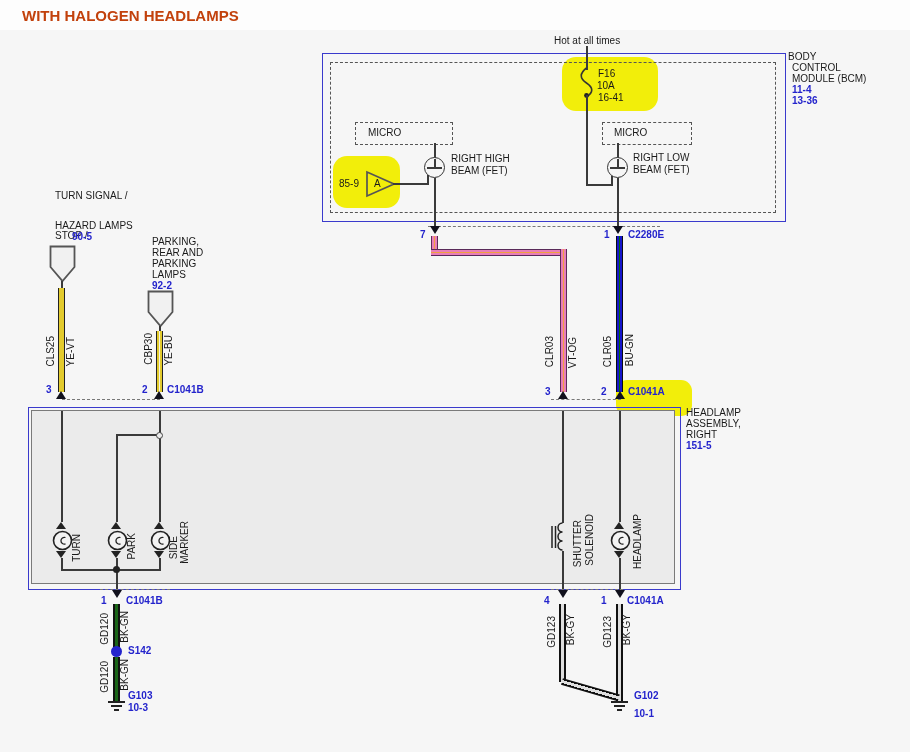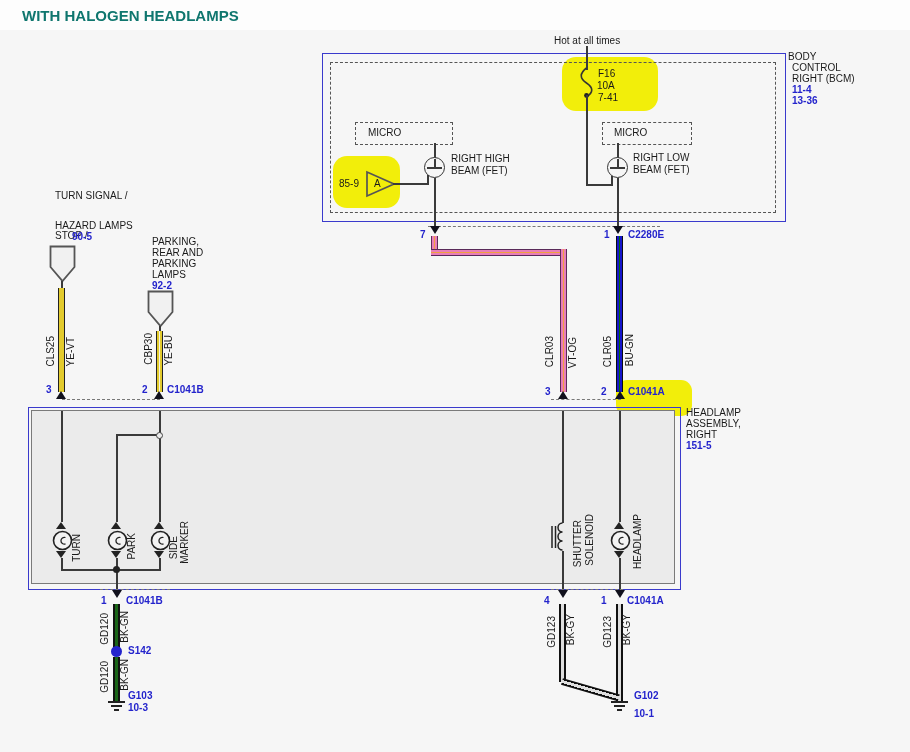--- a/index.html
+++ b/index.html
@@ -1,20 +1,20 @@
 <!DOCTYPE html>
 <html><head>
 <meta charset="utf-8">
 <style>
   html,body{margin:0;padding:0;background:#e9e9e9;}
   #canvas{position:relative;width:910px;height:752px;background:#f6f6f6;overflow:hidden;
           font-family:"Liberation Sans",sans-serif;color:#1a1a1a;}
   .abs{position:absolute;}
   .txt{position:absolute;font-size:10px;line-height:11px;white-space:nowrap;z-index:2;}
-  .big{font-size:15px;font-weight:bold;line-height:18px;color:#0f766e;}
+  .big{font-size:15px;font-weight:bold;line-height:18px;color:#c2410c;}
   .blue{color:#2424cc;font-weight:bold;}
   .vtxt{position:absolute;writing-mode:vertical-rl;transform:rotate(180deg);
         font-size:10px;line-height:12px;white-space:nowrap;z-index:2;}
   .lnv{position:absolute;width:1.5px;background:#3a3a3a;z-index:2;}
   .lnh{position:absolute;height:1.5px;background:#3a3a3a;z-index:2;}
   .dashh{position:absolute;height:0;border-top:1.5px dashed #777;z-index:2;}
   .bluebox{position:absolute;border:1.5px solid #3a3acc;z-index:2;}
   .dashbox{position:absolute;border:1.5px dashed #555;z-index:2;}
   .hl{position:absolute;background:#f2ee0a;z-index:1;}
   .arr-up{position:absolute;width:0;height:0;border-left:5px solid transparent;
@@ -49,33 +49,33 @@
   <div class="abs" style="left:0;top:0;width:910px;height:30px;background:#fdfdfd;"></div>
   <div class="txt big" style="left:22px;top:7px;">WITH HALOGEN HEADLAMPS</div>
 
   <div class="txt" style="left:554px;top:35px;">Hot at all times</div>
 
   <div class="bluebox" style="left:322px;top:53px;width:462px;height:167px;"></div>
   <div class="dashbox" style="left:330px;top:62px;width:444px;height:149px;"></div>
 
   <div class="txt" style="left:788px;top:51px;">BODY</div>
   <div class="txt" style="left:792px;top:62px;">CONTROL</div>
-  <div class="txt" style="left:792px;top:73px;">RIGHT (BCM)</div>
+  <div class="txt" style="left:792px;top:73px;">MODULE (BCM)</div>
   <div class="txt blue" style="left:792px;top:84px;">11-4</div>
   <div class="txt blue" style="left:792px;top:95px;">13-36</div>
 
   <div class="hl" style="left:562px;top:57px;width:96px;height:54px;border-radius:14px;"></div>
   <div class="lnv" style="left:586px;top:46px;height:24px;"></div>
   <svg style="left:574px;top:68px;" width="25" height="30" viewBox="0 0 25 30">
     <path d="M12.5 0 Q2 8 12.5 15 Q23 22 12.5 29" fill="none" stroke="#333" stroke-width="1.6"></path>
     <circle cx="12.5" cy="27.5" r="2.4" fill="#222"></circle>
   </svg>
   <div class="txt" style="left:598px;top:68px;">F16</div>
   <div class="txt" style="left:597px;top:80px;">10A</div>
-  <div class="txt" style="left:598px;top:92px;">7-41</div>
+  <div class="txt" style="left:598px;top:92px;">16-41</div>
   <div class="lnv" style="left:586px;top:95px;height:90px;"></div>
   <div class="lnh" style="left:586px;top:184px;width:27px;"></div>
   <div class="lnv" style="left:611px;top:176px;height:9px;"></div>
 
   <div class="dashbox" style="left:355px;top:122px;width:96px;height:21px;"></div>
   <div class="txt" style="left:368px;top:127px;">MICRO</div>
   <div class="lnv" style="left:434px;top:143px;height:15px;"></div>
   <div class="fetc" style="left:424px;top:157px;"></div>
   <div class="lnv" style="left:434px;top:159px;height:9px;"></div>
   <div class="lnh" style="left:427px;top:167px;width:15px;"></div>

